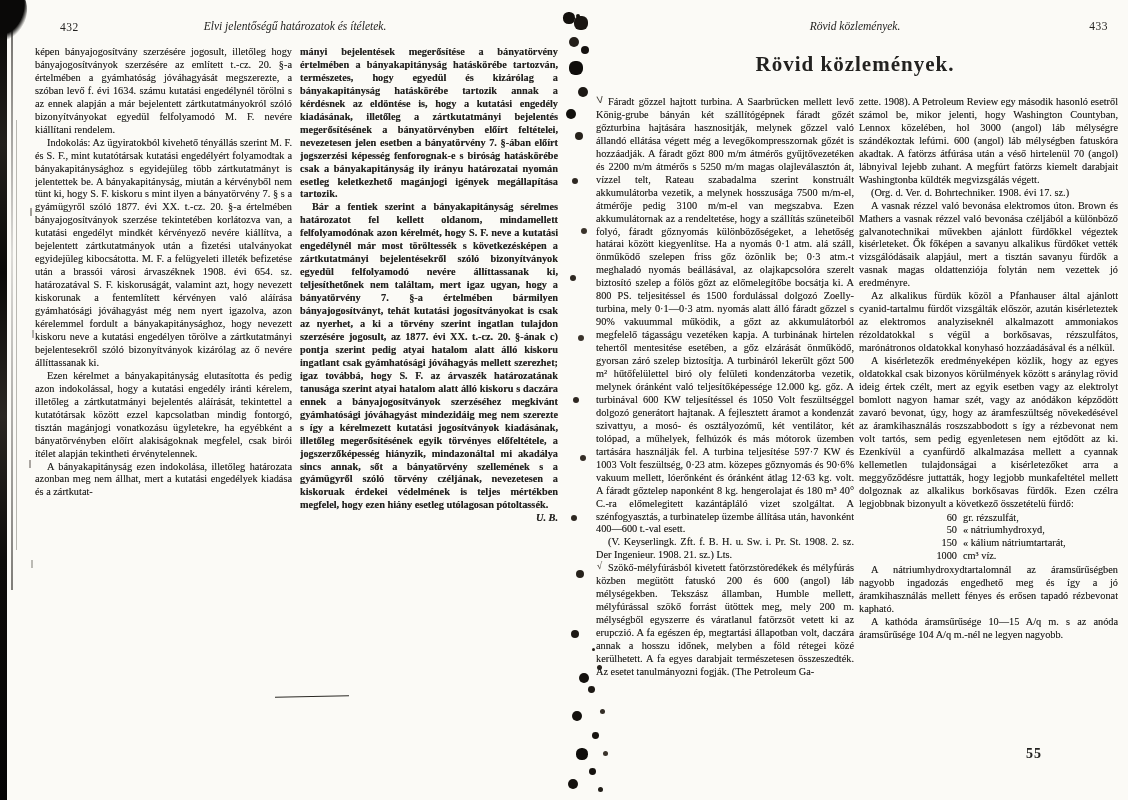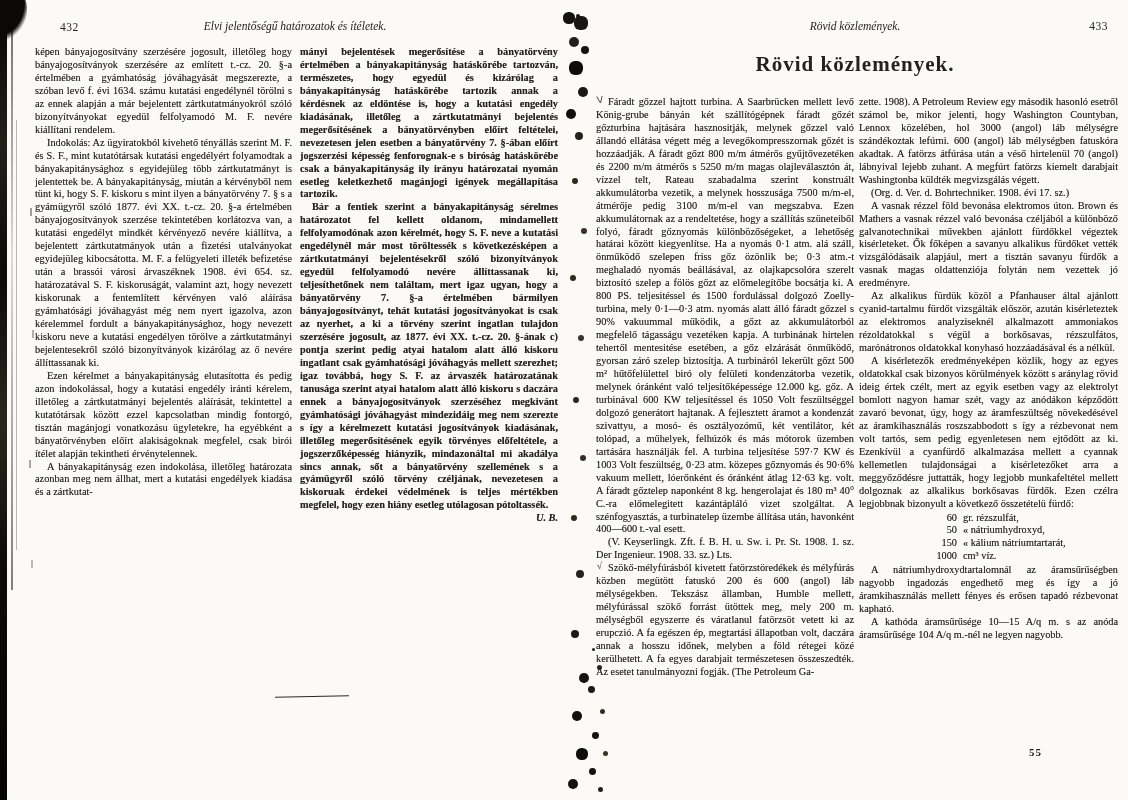--- a/index.html
+++ b/index.html
@@ -52,21 +52,21 @@
   .recipe{margin:1px 0 1px 56px;}
   .recipe-line{white-space:nowrap;}
   .qty{display:inline-block;min-width:42px;text-align:right;margin-right:6px;}
 
   .divider{
     position:absolute;left:247px;top:696px;width:74px;height:0;
     border-top:1.6px solid #2a2односа8;border-top:1.6px solid #2a2824;
     transform:rotate(-1.2deg);
   }
   .sheet-no{
-    position:absolute;right:80px;top:746px;font-size:11px;font-weight:bold;
+    position:absolute;right:80px;top:746px;font-size:14px;font-weight:bold;
     letter-spacing:1px;
   }
 
   
   .edge-bar{position:absolute;left:0;top:0;width:7px;height:800px;
     background:linear-gradient(180deg,#060504,#23201c 18%,#0b0a08 34%,#2b2722 52%,#0e0c0a 70%,#050404);}
   .edge-line{position:absolute;left:11px;top:30px;width:2px;height:560px;
     background:linear-gradient(180deg,rgba(45,42,38,.65),rgba(45,42,38,.15) 40%,rgba(45,42,38,.6));}
   .edge-line2{position:absolute;left:16px;top:120px;width:1px;height:430px;background:rgba(60,56,50,.35);}
   .corner-blot{position:absolute;left:-8px;top:-10px;width:34px;height:52px;border-radius:50%;
@@ -119,30 +119,30 @@
 </div>
 
 <div class="page page-right">
   <div class="runhead">Rövid közlemények.</div>
   <span class="pageno">433</span>
   <div class="section-title">Rövid közlemények.</div>
 
   <div class="col col1">
     <p class="para ind"><span class="margin-mark">V</span><b class="bd">Fáradt gőzzel hajtott turbina.</b>
       <span>A Saarbrücken mellett levő König-grube bányán két szállítógépnek fáradt gőzét gőzturbina hajtására hasznositják, melynek gőzzel való állandó ellátása végett még a levegőkompresszornak gőzét is hozzáadják. A fáradt gőzt 800 m/m átmérős gyűjtővezetéken és 2200 m/m átmérős s 5250 m/m magas olajleválasztón át, vízzel telt, Rateau szabadalma szerint konstruált akkumulátorba vezetik, a melynek hosszusága 7500 m/m-el, átmérője pedig 3100 m/m-el van megszabva. Ezen akkumulátornak az a rendeltetése, hogy a szállítás szüneteiből folyó, fáradt gőznyomás különbözőségeket, a lehetőség határai között kiegyenlítse. Ha a nyomás 0·1 atm. alá száll, önműködő szelepen friss gőz özönlik be; 0·3 atm.-t meghaladó nyomás beállásával, az olajkapcsolóra szerelt biztosító szelep a fölös gőzt az előmelegítőbe bocsátja ki. A 800 PS. teljesitéssel és 1500 fordulással dolgozó Zoelly-turbina, mely 0·1—0·3 atm. nyomás alatt álló fáradt gőzzel s 90% vakuummal működik, a gőzt az akkumulátorból megfelelő tágasságu vezetéken kapja. A turbinának hirtelen tehertől mentesitése esetében, a gőz elzárását önműködő, gyorsan záró szelep biztosítja. A turbináról lekerült gőzt 500 m² hűtőfelülettel biró oly felületi kondenzátorba vezetik, melynek óránként való teljesítőképessége 12.000 kg. gőz. A turbinával 600 KW teljesítéssel és 1050 Volt feszültséggel dolgozó generátort hajtanak. A fejlesztett áramot a kondenzát szivattyu, a mosó- és osztályozómű, két ventilátor, két tolópad, a műhelyek, felhúzók és más mótorok üzemben tartására használják fel. A turbina teljesítése 597·7 KW és 1003 Volt feszültség, 0·23 atm. közepes gőznyomás és 90·6% vakuum mellett, lóerőnként és óránként átlag 12·63 kg. volt. A fáradt gőztelep naponként 8 kg. hengerolajat és 180 m³ 40° C.-ra előmelegitett kazántápláló vizet szolgáltat. A szénfogyasztás, a turbinatelep üzembe állítása után, havonként 400—600 t.-val esett.</span></p>
-    <p class="para ind"><span class="it">(V. Keyserlingk. Zft. f. B. H. u. Sw. i. Pr. St. 1908. 1. sz. Der Ingenieur. 1908. 33. sz.)</span>
+    <p class="para ind"><span class="it">(V. Keyserlingk. Zft. f. B. H. u. Sw. i. Pr. St. 1908. 2. sz. Der Ingenieur. 1908. 21. sz.)</span>
       <span class="it">Lts.</span></p>
     <p class="para ind article-gap"><span class="margin-mark">√</span><b class="bd">Szökő-mélyfúrásból kivetett fatörzstöredékek</b>
       <span>és mélyfúrás közben megütött fatuskó 200 és 600 (angol) láb mélységekben. Tekszász államban, Humble mellett, mélyfúrással szökő forrást ütöttek meg, mely 200 m. mélységből egyszerre és váratlanul fatörzsöt vetett ki az erupczió. A fa egészen ép, megtartási állapotban volt, daczára annak a hosszu időnek, melyben a föld rétegei közé kerülhetett. A fa egyes darabjait természetesen összeszedték. Az esetet tanulmányozni fogják. (The Petroleum Ga-</span></p>
   </div>
 
   <div class="col col2">
     <p class="para">zette. 1908). A Petroleum Review egy második hasonló esetről számol be, mikor jelenti, hogy Washington Countyban, Lennox közelében, hol 3000 (angol) láb mélységre szándékoztak lefúrni. 600 (angol) láb mélységben fatuskóra akadtak. A fatörzs átfúrása után a véső hirtelenül 70 (angol) lábnyival lejebb zuhant. A megfúrt fatörzs kiemelt darabjait Washingtonba küldték megvizsgálás végett.</p>
     <p class="para ind">(Org. d. Ver. d. Bohrtechniker. 1908. évi 17. sz.)</p>
-    <p class="para ind article-gap"><b class="bd">A vasnak rézzel föld bevonása elektromos úton.</b>
+    <p class="para ind article-gap"><b class="bd">A vasnak rézzel való bevonása elektromos úton.</b>
       <span>Brown és Mathers a vasnak rézzel való bevonása czéljából a különböző galvanotechnikai művekben ajánlott fürdőkkel végeztek kisérleteket. Ők főképen a savanyu alkalikus fürdőket vették vizsgálódásaik alapjául, mert a tisztán savanyu fürdők a vasnak magas oldattenziója folytán nem vezettek jó eredményre.</span></p>
     <p class="para ind">Az alkalikus fürdük közöl a Pfanhauser által ajánlott cyanid-tartalmu fürdőt vizsgálták először, azután kisérleteztek az elektromos analyziseknél alkalmazott ammoniakos rézoldatokkal s végül a borkősavas, rézszulfátos, marónátronos oldatokkal konyhasó hozzáadásával és a nélkül.</p>
     <p class="para ind">A kisérletezők eredményeképen közlik, hogy az egyes oldatokkal csak bizonyos körülmények között s aránylag rövid ideig értek czélt, mert az egyik esetben vagy az elektrolyt bomlott nagyon hamar szét, vagy az anódákon képződött zavaró bevonat, úgy, hogy az áramfeszültség növekedésével az áramkihasználás roszszabbodott s így a rézbevonat nem volt tartós, sem pedig egyenletesen nem ejtődött az ki. Ezenkívül a cyanfürdő alkalmazása mellett a cyannak kellemetlen tulajdonságai a kisérletezőket arra a meggyőződésre juttatták, hogy legjobb munkafeltétel mellett dolgoznak az alkalikus borkősavas fürdők. Ezen czélra legjobbnak bizonyult a következő összetételü fürdő:</p>
     <div class="recipe">
       <div class="recipe-line"><span class="qty">60</span><span>gr. rézszulfát,</span></div>
       <div class="recipe-line"><span class="qty">50</span><span>«  nátriumhydroxyd,</span></div>
       <div class="recipe-line"><span class="qty">150</span><span>«  kálium nátriumtartarát,</span></div>
       <div class="recipe-line"><span class="qty">1000</span><span>cm³ víz.</span></div>
     </div>
     <p class="para ind">A nátriumhydroxydtartalomnál az áramsűrűségben nagyobb ingadozás engedhető meg és így a jó áramkihasználás mellett fényes és erősen tapadó rézbevonat kapható.</p>

